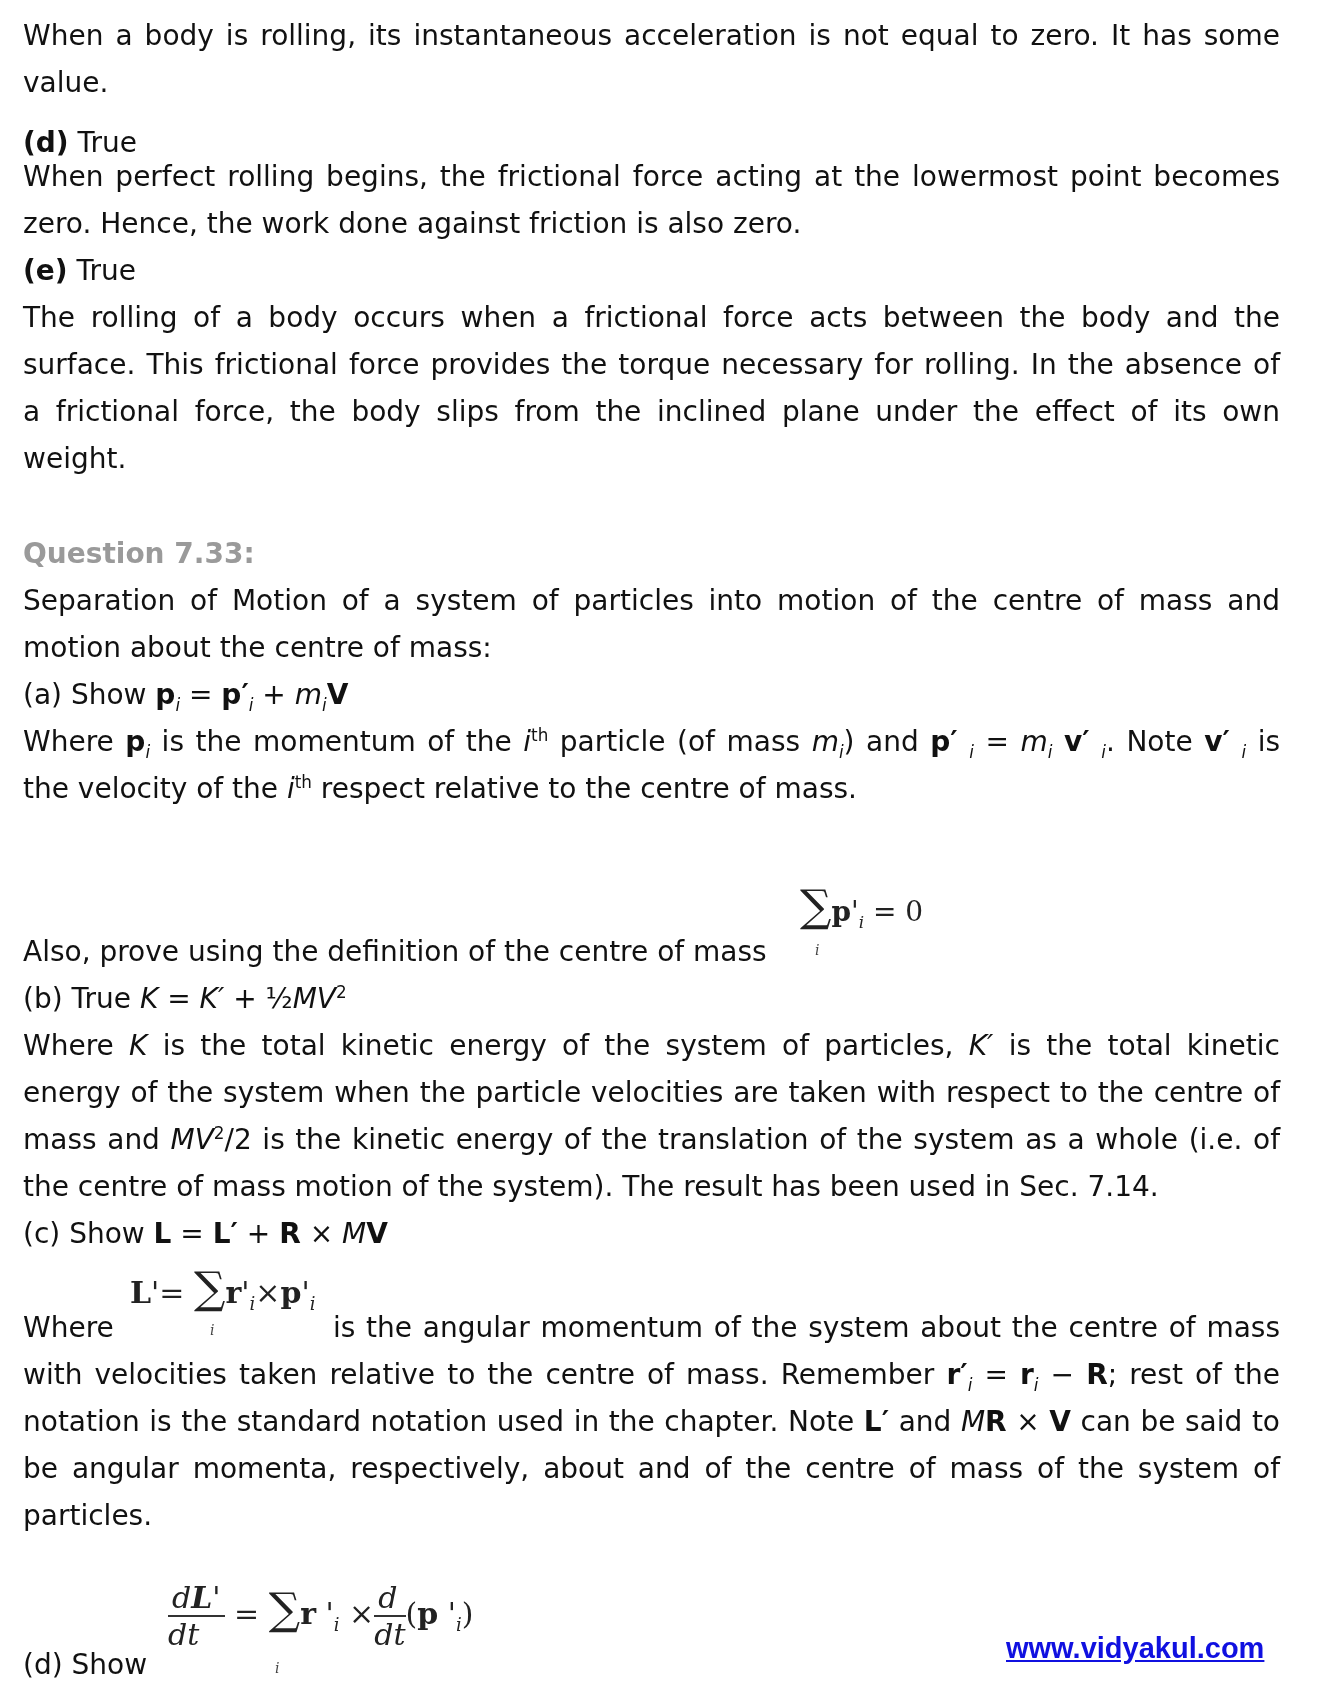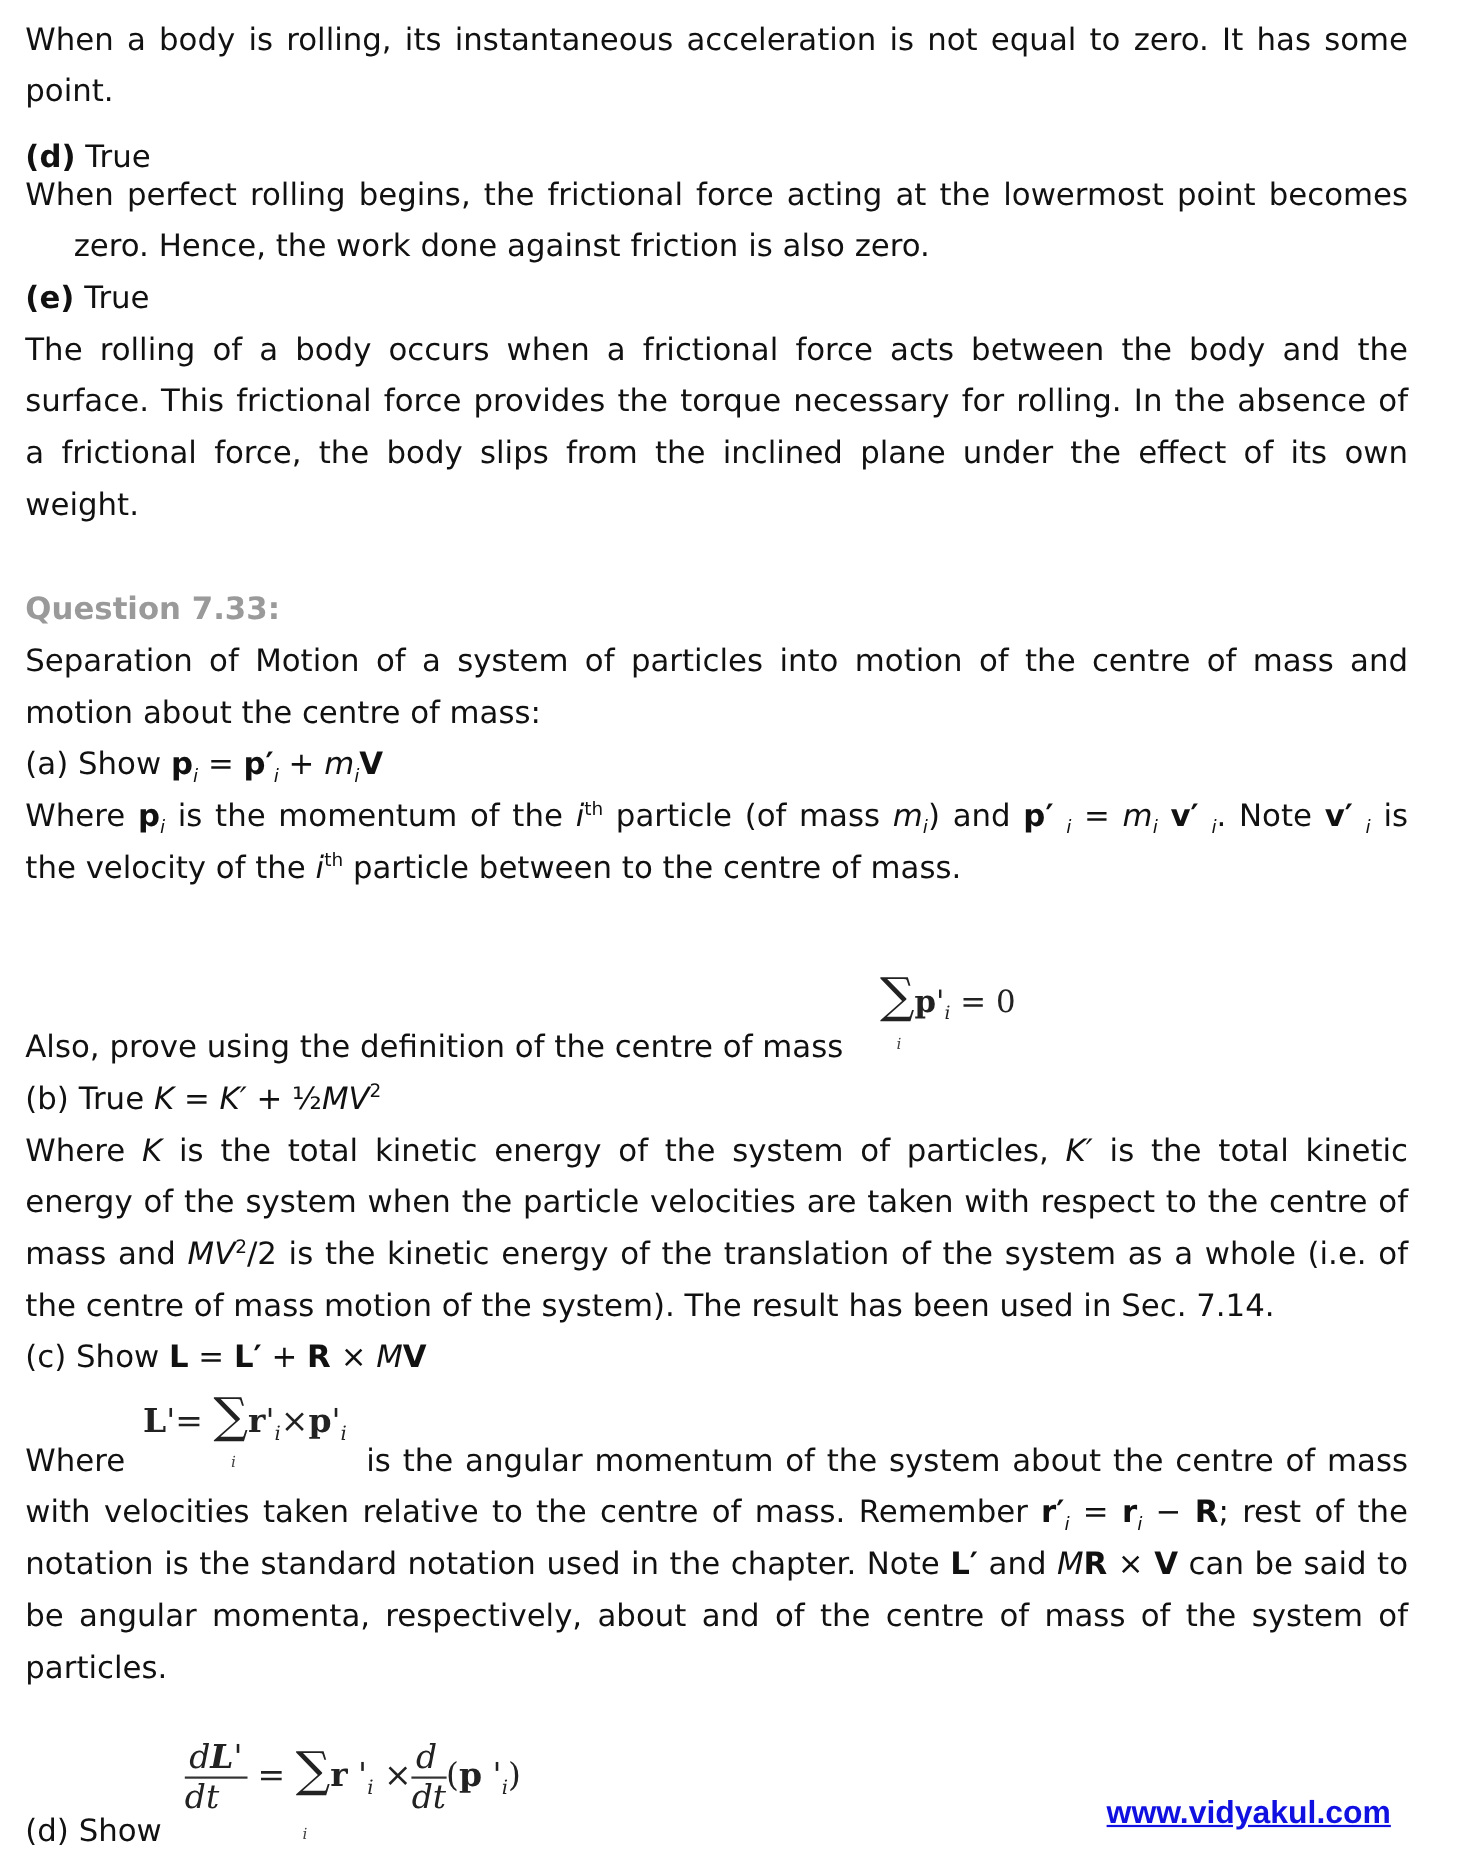--- a/index.html
+++ b/index.html
@@ -18,28 +18,28 @@
   .frac span { display:block; }
   .frac .num { border-bottom:2px solid #333; padding:0 4px; }
   .link { position:absolute; left:1006px; top:1632px; font-family:"Liberation Sans",sans-serif;
           font-weight:bold; font-size:29px; color:#1010e0; text-decoration:underline; }
   .under-i { position:absolute; font-size:14px; font-style:italic; font-family:"DejaVu Serif",serif; color:#444; }
 </style>
 </head>
 <body>
 
 <div class="line just" style="top:16px;">When a body is rolling, its instantaneous acceleration is not equal to zero. It has some</div>
-<div class="line" style="top:63px;">point.</div>
+<div class="line" style="top:63px;">value.</div>
 
 <div class="line" style="top:110px;margin-top:13px;">
   <b class="bf">(d)</b>
   <span>True</span>
 </div>
 <div class="line just" style="top:157px;">When perfect rolling begins, the frictional force acting at the lowermost point becomes</div>
-<div class="line" style="top:204px;margin-left:44px;">zero. Hence, the work done against friction is also zero.</div>
+<div class="line" style="top:204px;">zero. Hence, the work done against friction is also zero.</div>
 
 <div class="line" style="top:251px;">
   <b class="bf">(e)</b>
   <span>True</span>
 </div>
 <div class="line just" style="top:298px;">The rolling of a body occurs when a frictional force acts between the body and the</div>
 <div class="line just" style="top:345px;">surface. This frictional force provides the torque necessary for rolling. In the absence of</div>
 <div class="line just" style="top:392px;">a frictional force, the body slips from the inclined plane under the effect of its own</div>
 <div class="line" style="top:439px;">weight.</div>
 
@@ -47,21 +47,21 @@
 <div class="line just" style="top:581px;">Separation of Motion of a system of particles into motion of the centre of mass and</div>
 <div class="line" style="top:628px;">motion about the centre of mass:</div>
 
 <div class="line" style="top:675px;">
   <span>(a) Show </span><b class="bf">p</b><sub><i class="it">i</i></sub> = <b class="bf">p′</b><sub><i class="it">i</i></sub> + <i class="it">m<sub>i</sub></i><b class="bf">V</b>
 </div>
 <div class="line just" style="top:722px;">
   <span>Where </span><b class="bf">p</b><sub><i class="it">i</i></sub><span> is the momentum of the </span><i class="it">i</i><sup>th</sup><span> particle (of mass </span><i class="it">m<sub>i</sub></i><span>) and </span><b class="bf">p′</b> <sub><i class="it">i</i></sub> = <i class="it">m<sub>i</sub></i> <b class="bf">v′</b> <sub><i class="it">i</i></sub><span>. Note </span><b class="bf">v′</b> <sub><i class="it">i</i></sub><span> is</span>
 </div>
 <div class="line" style="top:769px;">
-  <span>the velocity of the </span><i class="it">i</i><sup>th</sup><span> particle between to the centre of mass.</span>
+  <span>the velocity of the </span><i class="it">i</i><sup>th</sup><span> respect relative to the centre of mass.</span>
 </div>
 
 <div class="math" style="left:800px; top:880px; font-size:28px;">
   <span class="sigma">∑</span><b>p</b>'<sub><i>i</i></sub> <span>= 0</span>
 </div>
 <div class="under-i" style="left:815px; top:942px;">i</div>
 <div class="line" style="top:932px; width:auto;">Also, prove using the definition of the centre of mass</div>
 
 <div class="line" style="top:979px;">
   <span>(b) True </span><i class="it">K</i> = <i class="it">K′</i> + ½<i class="it">MV</i><sup>2</sup>

